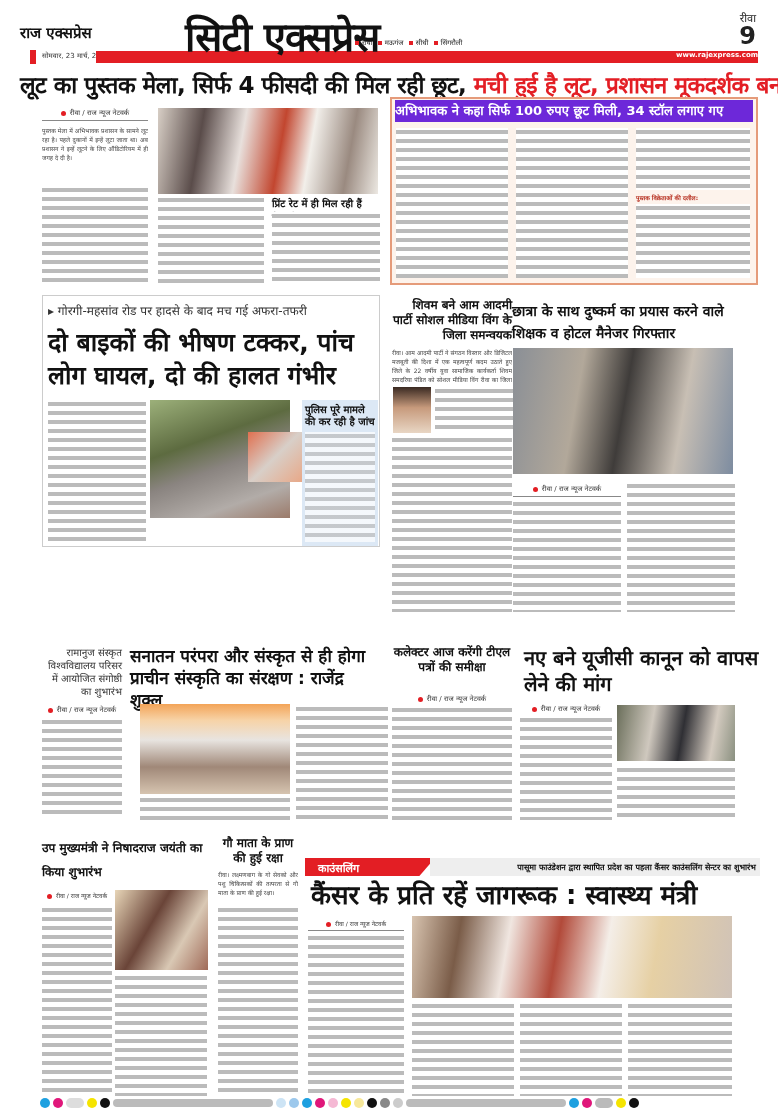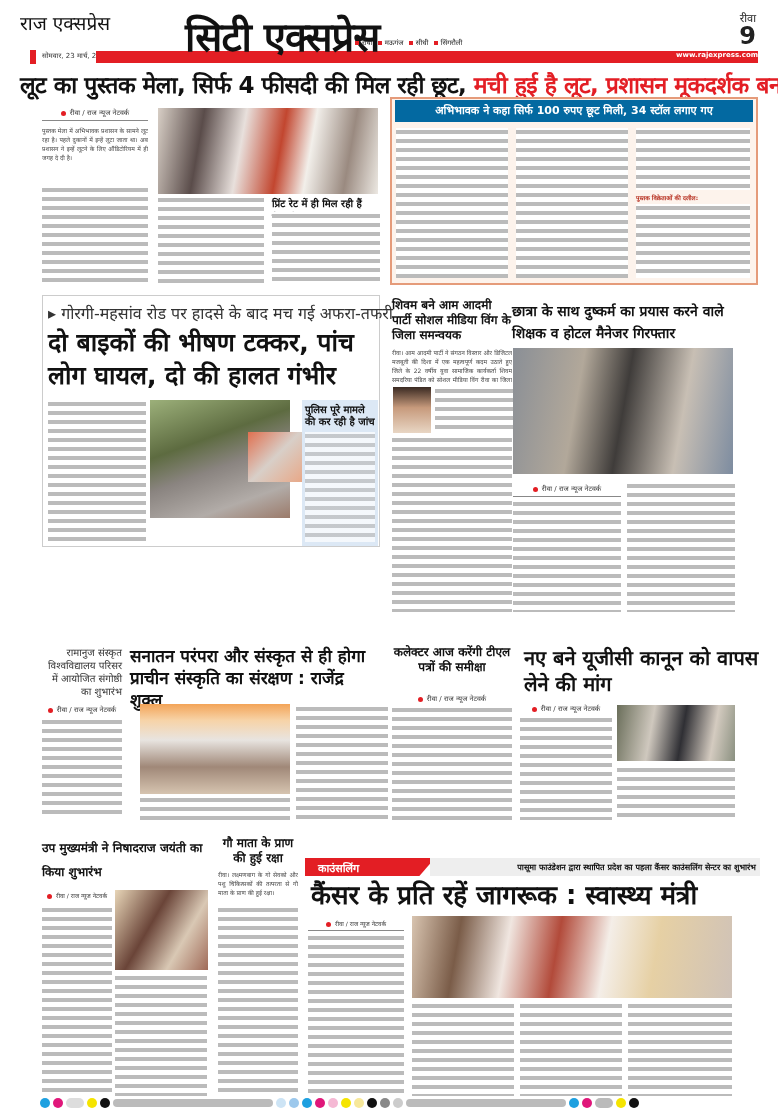--- a/index.html
+++ b/index.html
@@ -1,39 +1,39 @@
 <!DOCTYPE html>
 <html><head>
 <meta charset="utf-8">
 <style>
 *{box-sizing:border-box;margin:0;padding:0}
 body{width:778px;height:1108px;background:#fff;font-family:"DejaVu Sans",sans-serif;color:#222;position:relative;overflow:hidden}
 .abs{position:absolute}
-.masthead-left{left:20px;top:10px;font-weight:normal;font-size:19px;color:#111}
+.masthead-left{left:20px;top:22px;font-weight:bold;font-size:15px;color:#111}
 .date-red{left:30px;top:50px;width:6px;height:14px;background:#e31e24}
 .date-text{left:42px;top:51px;font-size:7px;color:#333}
 .red-band{left:96px;top:51px;width:662px;height:12px;background:#e31e24}
 .url{right:20px;top:51px;font-size:7px;color:#fff;font-weight:bold}
 .city-title{left:185px;top:8px;font-size:40px;font-weight:bold;color:#111;letter-spacing:-1px;font-family:"DejaVu Sans",sans-serif}
 .cities{left:352px;top:38px;font-size:7px;color:#222}
 .cities span.dot{display:inline-block;width:4px;height:4px;background:#e31e24;margin:0 3px;vertical-align:middle}
 .edition{right:22px;top:10px;font-size:11px;text-align:center}
 .pageno{right:22px;top:22px;font-size:24px;font-weight:bold}
 .lead-head{left:20px;top:68px;font-size:23px;font-weight:bold;color:#111;white-space:nowrap;letter-spacing:-0.5px}
 .lead-head .red{color:#e31e24}
 .body-text{font-size:6px;line-height:9px;color:#444;text-align:justify}
 .lines{background:repeating-linear-gradient(#fff 0 2px,#bbb 2px 6px,#fff 6px 9px)}
 .byline{font-size:7px;color:#333;text-align:center}
 .byline .bdot{display:inline-block;width:5px;height:5px;border-radius:50%;background:#e31e24;margin-right:4px;vertical-align:middle}
 .photo{background:linear-gradient(135deg,#c9b7a5,#8a6d5c 40%,#d9cfc4 70%,#a08575)}
-.subbar{left:395px;top:100px;width:358px;height:22px;background:#0369a1;color:#fff;font-size:11px;font-weight:bold;text-align:center;line-height:22px}
+.subbar{left:395px;top:100px;width:358px;height:22px;background:#6d28d9;color:#fff;font-size:13px;font-weight:bold;line-height:22px}
 .subbox{left:390px;top:97px;width:368px;height:188px;border:2px solid #e59b7a;background:#fdf3ec}
 .bluebox{background:#dce8f5}
 .h-big{font-weight:bold;color:#111}
-.kicker{font-size:16px;color:#333}
+.kicker{font-size:12px;color:#333}
 .cmyk{width:10px;height:10px;border-radius:50%;display:inline-block}
 </style>
 </head>
 <body>
 
 <div class="abs masthead-left">राज एक्सप्रेस</div>
 <div class="abs date-red"></div>
 <div class="abs date-text">सोमवार, 23 मार्च, 2026</div>
 <div class="abs red-band"></div>
 <div class="abs url">www.rajexpress.com</div>
@@ -71,21 +71,21 @@
 <div class="abs" style="left:42px;top:295px;width:338px;height:252px;border:1px solid #ccc"></div>
 <div class="abs kicker" style="left:48px;top:302px">▸ <span>गोरगी-महसांव रोड पर हादसे के बाद मच गई अफरा-तफरी</span></div>
 <div class="abs h-big" style="left:48px;top:326px;width:330px;font-size:25px;line-height:33px">दो बाइकों की भीषण टक्कर, पांच लोग घायल, दो की हालत गंभीर</div>
 <div class="abs lines" style="left:48px;top:400px;width:98px;height:145px"></div>
 <div class="abs photo" style="left:150px;top:400px;width:140px;height:118px;background:linear-gradient(160deg,#9cb07a 0,#5d6b40 35%,#8a8480 55%,#b2aca8 80%,#9b7a6a)"></div>
 <div class="abs photo" style="left:248px;top:432px;width:54px;height:50px;background:linear-gradient(135deg,#e07050,#d8cfc8 50%,#e8a888)"></div>
 <div class="abs bluebox" style="left:302px;top:400px;width:76px;height:146px"></div>
 <div class="abs h-big" style="left:305px;top:404px;width:72px;font-size:10px;line-height:12px">पुलिस पूरे मामले की कर रही है जांच</div>
 <div class="abs lines" style="left:305px;top:432px;width:70px;height:110px;opacity:0.7"></div>
 
-<div class="abs h-big" style="left:392px;top:298px;width:120px;font-size:12px;line-height:15px;text-align:left">शिवम बने आम आदमी पार्टी सोशल मीडिया विंग के जिला समन्वयक</div>
+<div class="abs h-big" style="left:392px;top:298px;width:120px;font-size:12px;line-height:15px;text-align:right">शिवम बने आम आदमी पार्टी सोशल मीडिया विंग के जिला समन्वयक</div>
 <div class="abs body-text" style="left:392px;top:348px;width:120px;height:36px;overflow:hidden">रीवा। आम आदमी पार्टी ने संगठन विस्तार और डिजिटल मजबूती की दिशा में एक महत्वपूर्ण कदम उठाते हुए जिले के 22 वर्षीय युवा सामाजिक कार्यकर्ता शिवम समदरिया पंडित को सोशल मीडिया विंग रीवा का जिला समन्वयक नियुक्त किया है।</div>
 <div class="abs photo" style="left:393px;top:387px;width:38px;height:46px;background:linear-gradient(#3a2a22,#c79a7c 45%,#e8d6c4)"></div>
 <div class="abs lines" style="left:435px;top:387px;width:78px;height:46px"></div>
 <div class="abs lines" style="left:392px;top:436px;width:120px;height:176px"></div>
 
 <div class="abs h-big" style="left:512px;top:300px;width:250px;font-size:14px;line-height:22px">छात्रा के साथ दुष्कर्म का प्रयास करने वाले शिक्षक व होटल मैनेजर गिरफ्तार</div>
 <div class="abs photo" style="left:513px;top:348px;width:220px;height:126px;background:linear-gradient(100deg,#8a8f96,#b2a89a 30%,#3f3c3a 50%,#c8bfb4 75%,#7d8ca0)"></div>
 <div class="abs byline" style="left:513px;top:484px;width:108px"><span class="bdot"></span><span>रीवा / राज न्यूज नेटवर्क</span></div>
 <div class="abs" style="left:513px;top:496px;width:108px;border-top:1px solid #888"></div>
 <div class="abs lines" style="left:513px;top:500px;width:108px;height:112px"></div>

